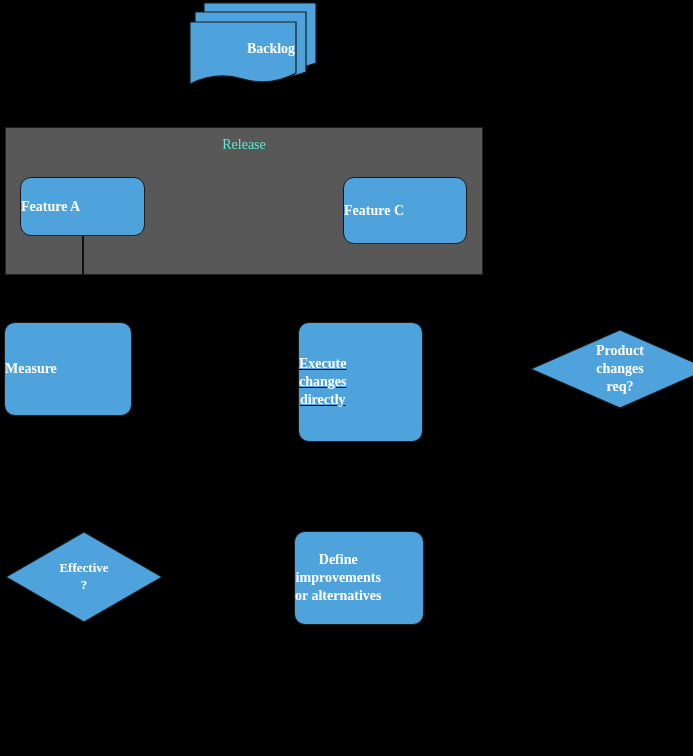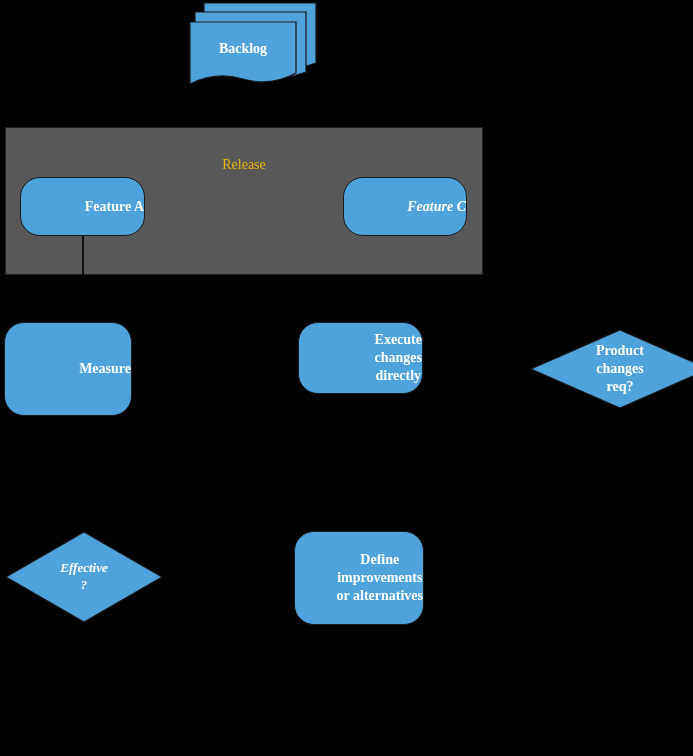--- a/index.html
+++ b/index.html
@@ -26,42 +26,41 @@
     white-space: pre-line;
     pointer-events: none;
   }
 
   
   .proc {
     position: absolute;
     box-sizing: border-box;
     background: #4FA3DC;
     border: 1px solid #1a1a1a;
-    border-radius: 20px;
+    border-radius: 11px;
     display: flex;
     align-items: center;
-    justify-content: flex-end;
+    justify-content: flex-start;
   }
 
   
   .container-box {
     position: absolute;
     box-sizing: border-box;
     background: #585858;
     border: 1px solid #1f1f1f;
   }
   .container-title {
     position: absolute;
     left: 0;
     right: 0;
     text-align: center;
-    color: #eab308;
+    color: #5eead4;
     font-size: 14px;
     font-weight: normal;
-    margin-top: 20px;
   }
 
   
   .vline {
     position: absolute;
     background: #111111;
   }
 
   
   .diamond-wrap {
@@ -100,60 +99,60 @@
 
   <div class="docstack" style="left:186px; top:0px; width:136px; height:95px;">
     <svg width="136" height="95" viewBox="0 0 136 95" xmlns="http://www.w3.org/2000/svg">
 
       <path d="M18,3 H130 V63 Q103,73 74,66 Q45,59 18,66 Z" fill="#4FA3DC" stroke="#1a1a1a" stroke-width="1.2"></path>
 
       <path d="M9,12 H120 V72 Q93,82 64,75 Q36,68 9,75 Z" fill="#4FA3DC" stroke="#1a1a1a" stroke-width="1.2"></path>
 
       <path d="M4,22 H110 V73 Q84,87 57,79 Q30,71 4,84 Z" fill="#4FA3DC" stroke="#1a1a1a" stroke-width="1.2"></path>
     </svg>
-    <div class="node-label" style="left:4px; top:40px; width:106px;">Backlog</div>
+    <div class="node-label" style="left:4px; top:40px; width:106px;padding-left:28px;">Backlog</div>
   </div>
 
   <div class="container-box" style="left:5px; top:127px; width:478px; height:148px;">
     <div class="container-title" style="top:9px;">Release</div>
   </div>
 
   <div class="vline" style="left:82px; top:236px; width:2px; height:39px;"></div>
 
   <div class="proc" style="left:20px; top:177px; width:125px; height:59px;">
     <span class="node-label">Feature A</span>
   </div>
 
 
-  <div class="proc" style="left:343px; top:177px; width:124px; height:59px;font-style:italic;">
+  <div class="proc" style="left:343px; top:177px; width:124px; height:67px;">
     <span class="node-label">Feature C</span>
   </div>
 
   <div class="proc" style="left:4px; top:322px; width:128px; height:94px;">
     <span class="node-label">Measure</span>
   </div>
 
-  <div class="proc" style="left:298px; top:322px; width:125px; height:72px;">
+  <div class="proc" style="left:298px; top:322px; width:125px; height:120px;text-decoration:underline;">
     <span class="node-label">Execute
 changes
 directly</span>
   </div>
 
   <div class="diamond-wrap" style="left:530px; top:329px; width:180px; height:80px;">
     <svg width="180" height="80" viewBox="0 0 180 80" xmlns="http://www.w3.org/2000/svg">
       <polygon points="90,1 179,40 90,79 1,40" fill="#4FA3DC" stroke="#1a1a1a" stroke-width="1.2"></polygon>
     </svg>
     <div class="diamond-text">
       <span class="node-label" style="font-size:14px;text-align:center;">Product
 changes
 req?</span>
     </div>
   </div>
 
-  <div class="diamond-wrap" style="left:5px; top:531px; width:158px; height:92px;font-style:italic;">
+  <div class="diamond-wrap" style="left:5px; top:531px; width:158px; height:92px;">
     <svg width="158" height="92" viewBox="0 0 158 92" xmlns="http://www.w3.org/2000/svg">
       <polygon points="79,1 157,46 79,91 1,46" fill="#4FA3DC" stroke="#1a1a1a" stroke-width="1.2"></polygon>
     </svg>
     <div class="diamond-text">
       <span class="node-label" style="font-size:13px;">Effective
 ?</span>
     </div>
   </div>
 
   <div class="proc" style="left:294px; top:531px; width:130px; height:94px;">

